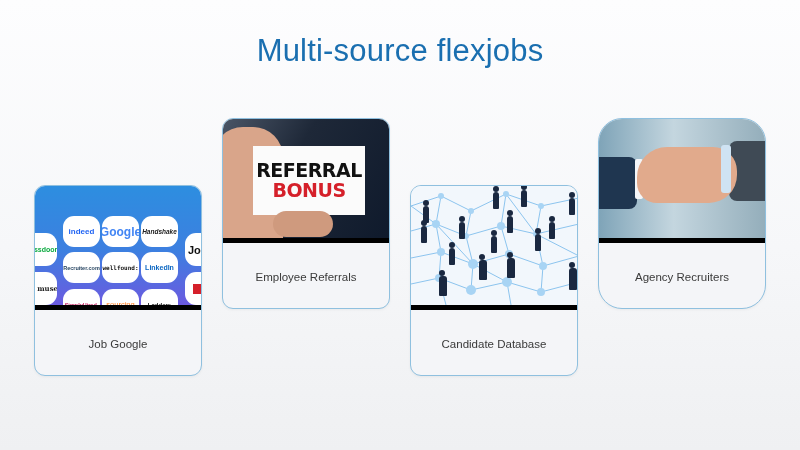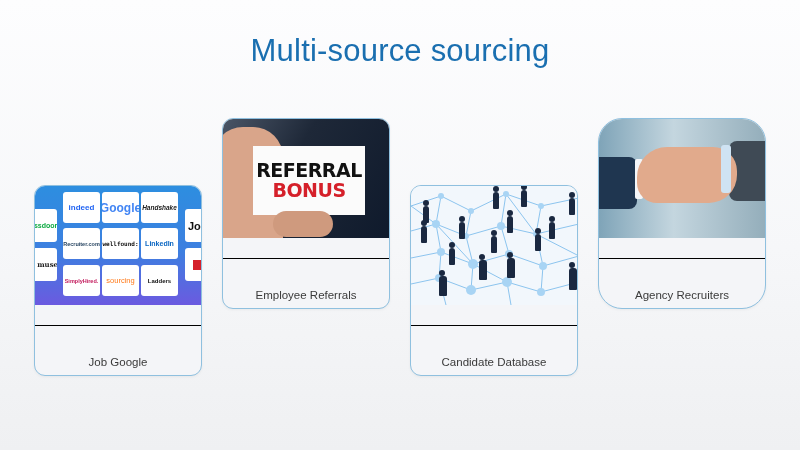--- a/index.html
+++ b/index.html
@@ -18,34 +18,33 @@
     position: absolute; width: 168px; height: 191px;
     border: 1px solid #8fc0df; border-radius: 11px;
     background: #f4f5f8; overflow: hidden;
     box-shadow: 0 1px 3px rgba(0,0,0,0.05);
   }
   .card .img { position: absolute; left: 0; top: 0; width: 100%; height: 119px; overflow: hidden; }
   .card .label {
     position: absolute; left: 0; top: 119px; width: 100%; height: 72px;
     display: flex; align-items: center; justify-content: center;
     font-size: 11.5px; color: #3a3a3a;
-    border-top: 1px solid #000000;
-    margin-top: 20px;
+    border-top: 5px solid #000000;
   }
   #card-jobboards { left: 34px; top: 185px; }
   #card-referrals { left: 222px; top: 118px; }
   #card-database  { left: 410px; top: 185px; }
   #card-agency    { left: 598px; top: 118px; border-radius: 24px; }
 
   
   .jb-bg { position: absolute; inset: 0; background: linear-gradient(180deg, #2d8ee0 0%, #3d7fe0 55%, #6b5ae0 100%); }
   .jb-tile {
-    position: absolute; width: 37px; height: 31px; background: #fff; border-radius: 3px;
+    position: absolute; width: 37px; height: 31px; background: #fff; border-radius: 11px;
     display: flex; align-items: center; justify-content: center;
-    font-size: 7px; font-weight: bold; white-space: nowrap; overflow: hidden;
+    font-size: 7px; font-weight: bold; white-space: nowrap; overflow: hidden; margin-top: 24px;
   }
 
   
   .ref-bg { position: absolute; inset: 0; background: linear-gradient(120deg, #4a5566 0%, #1e2838 40%, #0f1a2c 100%); }
   .ref-hand { position: absolute; left: -10px; top: 8px; width: 70px; height: 120px; background: #d9a58a; border-radius: 30px 30px 10px 10px; }
   .ref-thumb { position: absolute; left: 50px; top: 92px; width: 60px; height: 26px; background: #cf9a7e; border-radius: 14px; }
   .ref-card {
     position: absolute; left: 30px; top: 27px; width: 112px; height: 69px; background: #fbfbfb;
     display: flex; flex-direction: column; align-items: center; justify-content: center;
     font-weight: bold; line-height: 1.05;
@@ -62,21 +61,21 @@
   .ag-bg { position: absolute; inset: 0; background: linear-gradient(90deg, #7fa4b8 0%, #c4d6df 45%, #94aebb 100%); }
   .ag-sleeve-l { position: absolute; left: 0; top: 38px; width: 38px; height: 52px; background: #1f3650; border-radius: 0 8px 8px 0; }
   .ag-sleeve-r { position: absolute; right: 0; top: 22px; width: 36px; height: 60px; background: #3f4a55; border-radius: 8px 0 0 8px; }
   .ag-hand { position: absolute; left: 38px; top: 28px; width: 100px; height: 56px; background: #e1aa8c; border-radius: 30px 24px 28px 20px; }
   .ag-cuff { position: absolute; right: 34px; top: 26px; width: 10px; height: 48px; background: #cfe3f3; border-radius: 3px; }
   .ag-cuff-l { position: absolute; left: 36px; top: 40px; width: 8px; height: 40px; background: #f4f6f8; border-radius: 2px; }
 </style>
 </head>
 <body>
 
-<h1 class="title">Multi-source sourcing</h1>
+<h1 class="title">Multi-source flexjobs</h1>
 
 <div class="card" id="card-jobboards">
   <div class="img">
     <div class="jb-bg"></div>
 
     <div class="jb-tile" style="left:-12px;top:23px;width:34px;height:33px;color:#0caa41;">Glassdoor</div>
     <div class="jb-tile" style="left:-12px;top:62px;width:34px;height:33px;color:#222;font-family:'DejaVu Serif',serif;">the muse</div>
 
     <div class="jb-tile" style="left:150px;top:23px;width:34px;height:33px;color:#111;font-size:11px;justify-content:flex-start;padding-left:3px;">Jobvite</div>
     <div class="jb-tile" style="left:150px;top:62px;width:34px;height:33px;">

